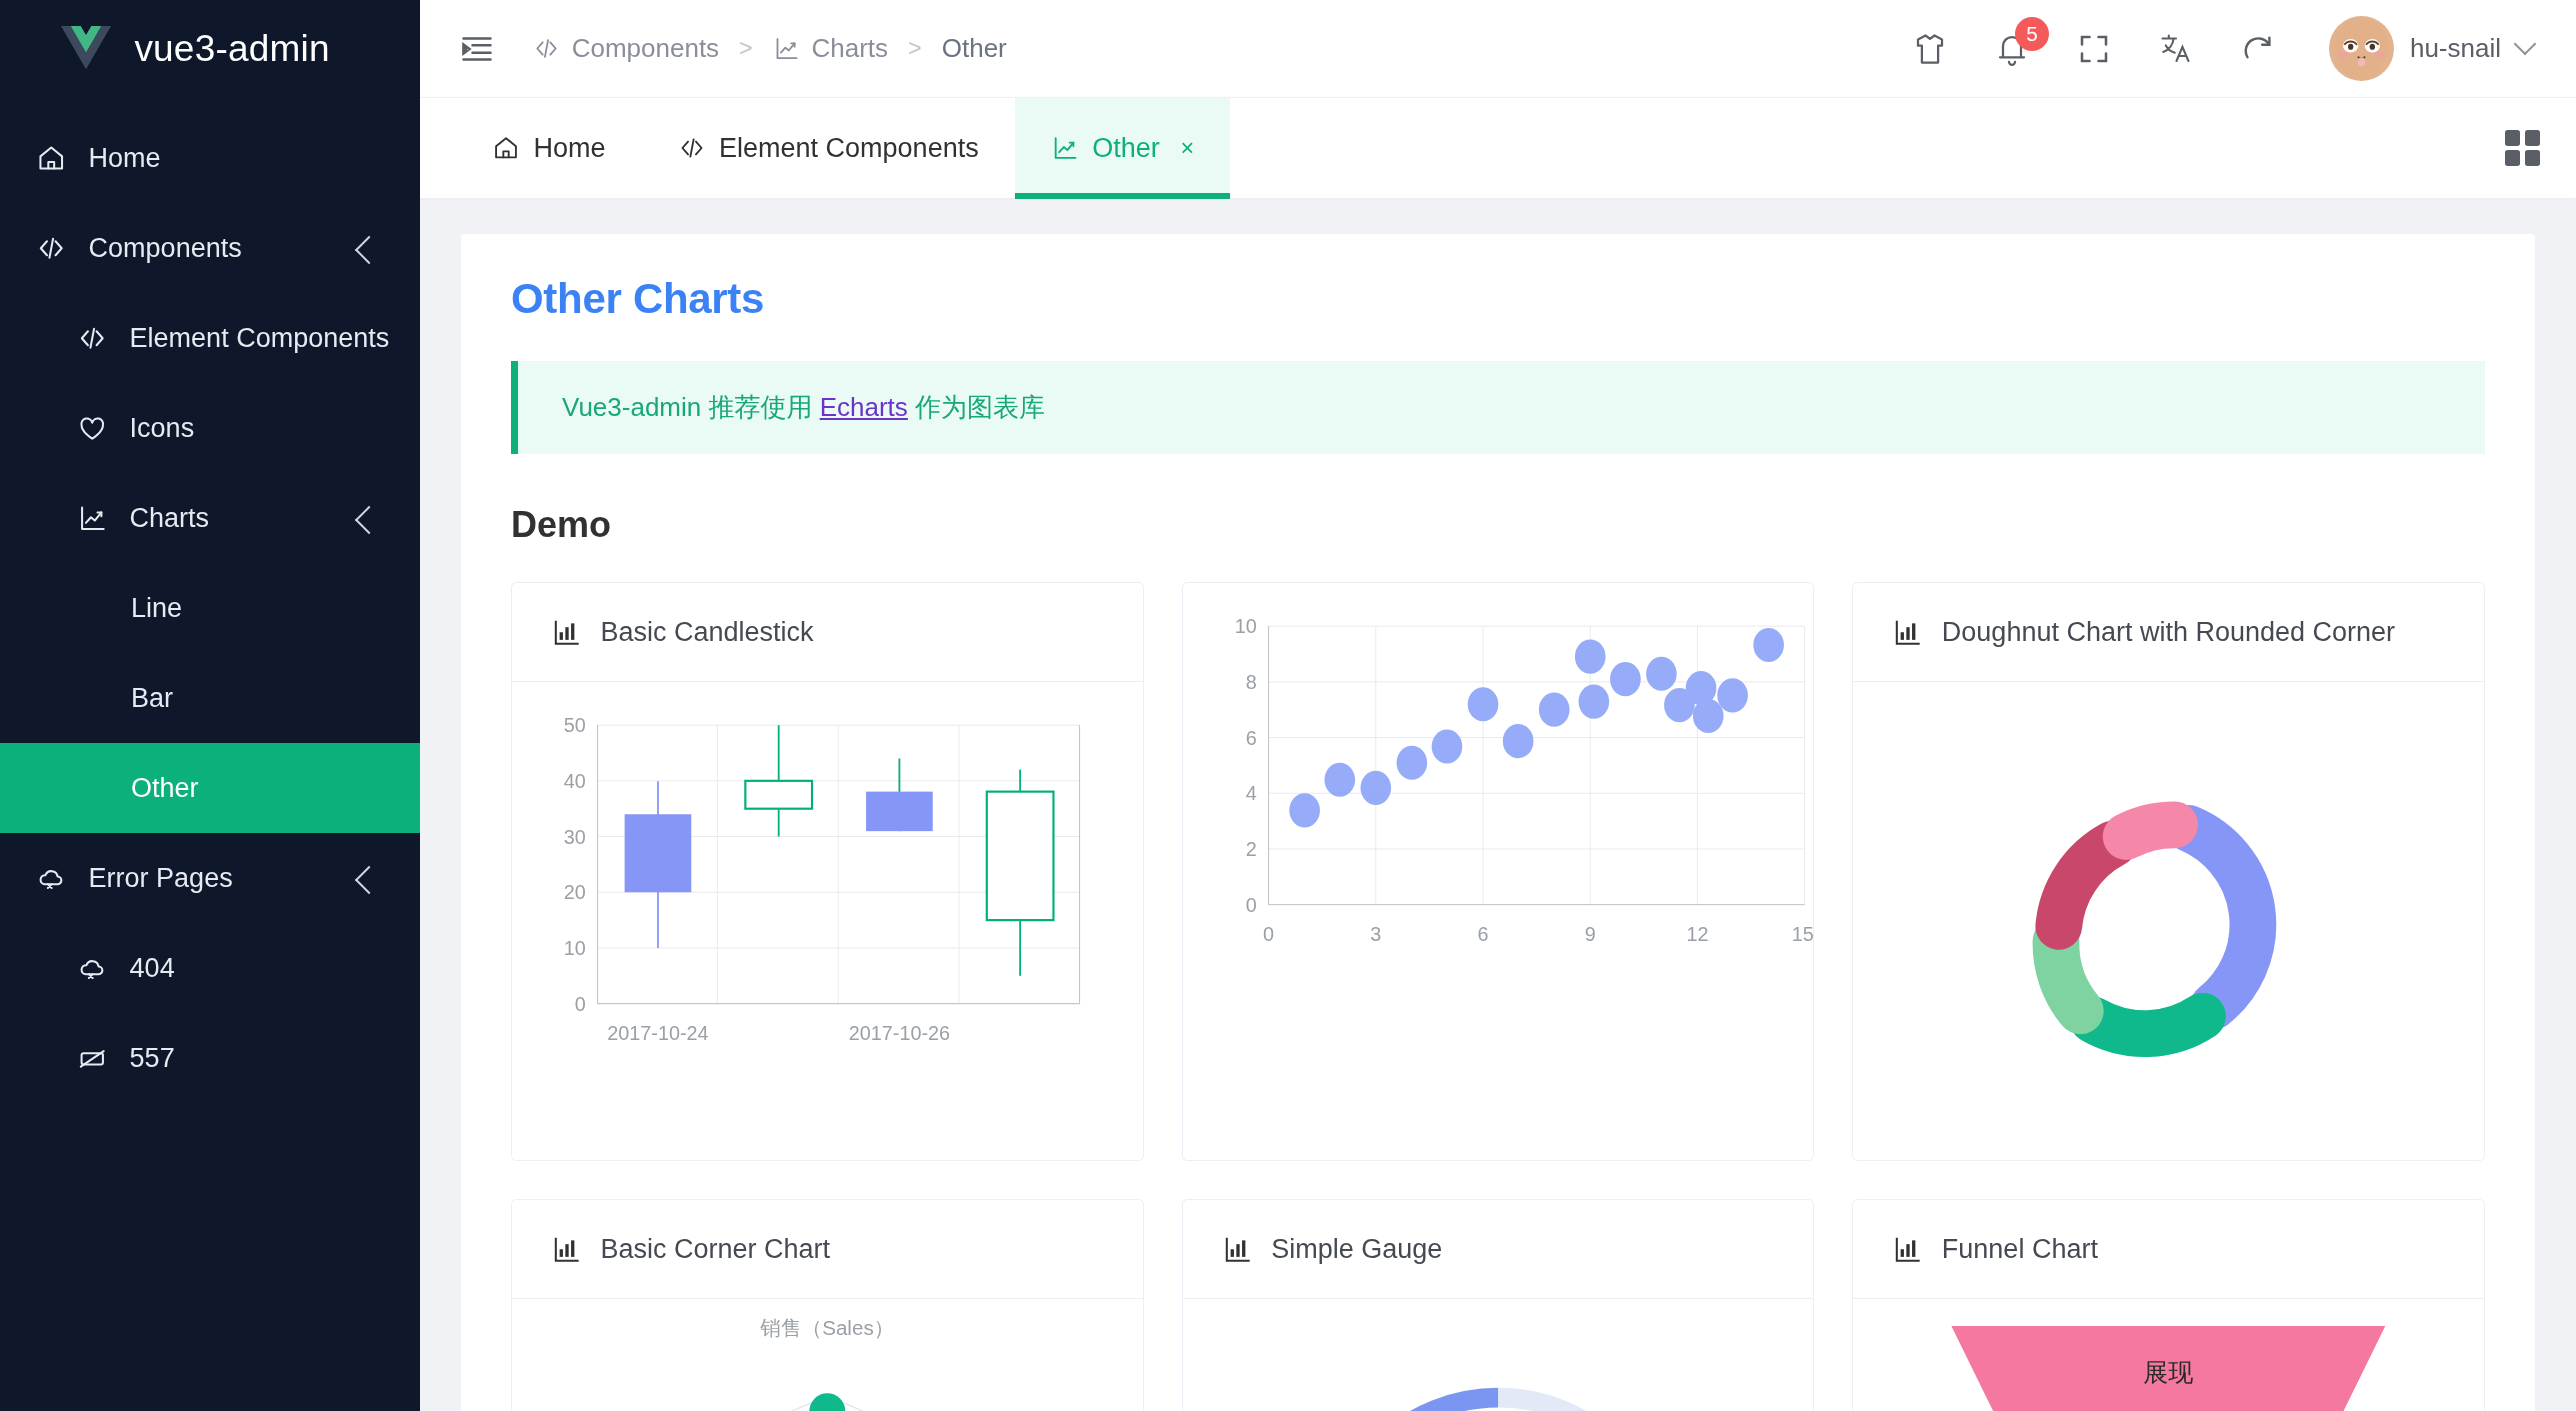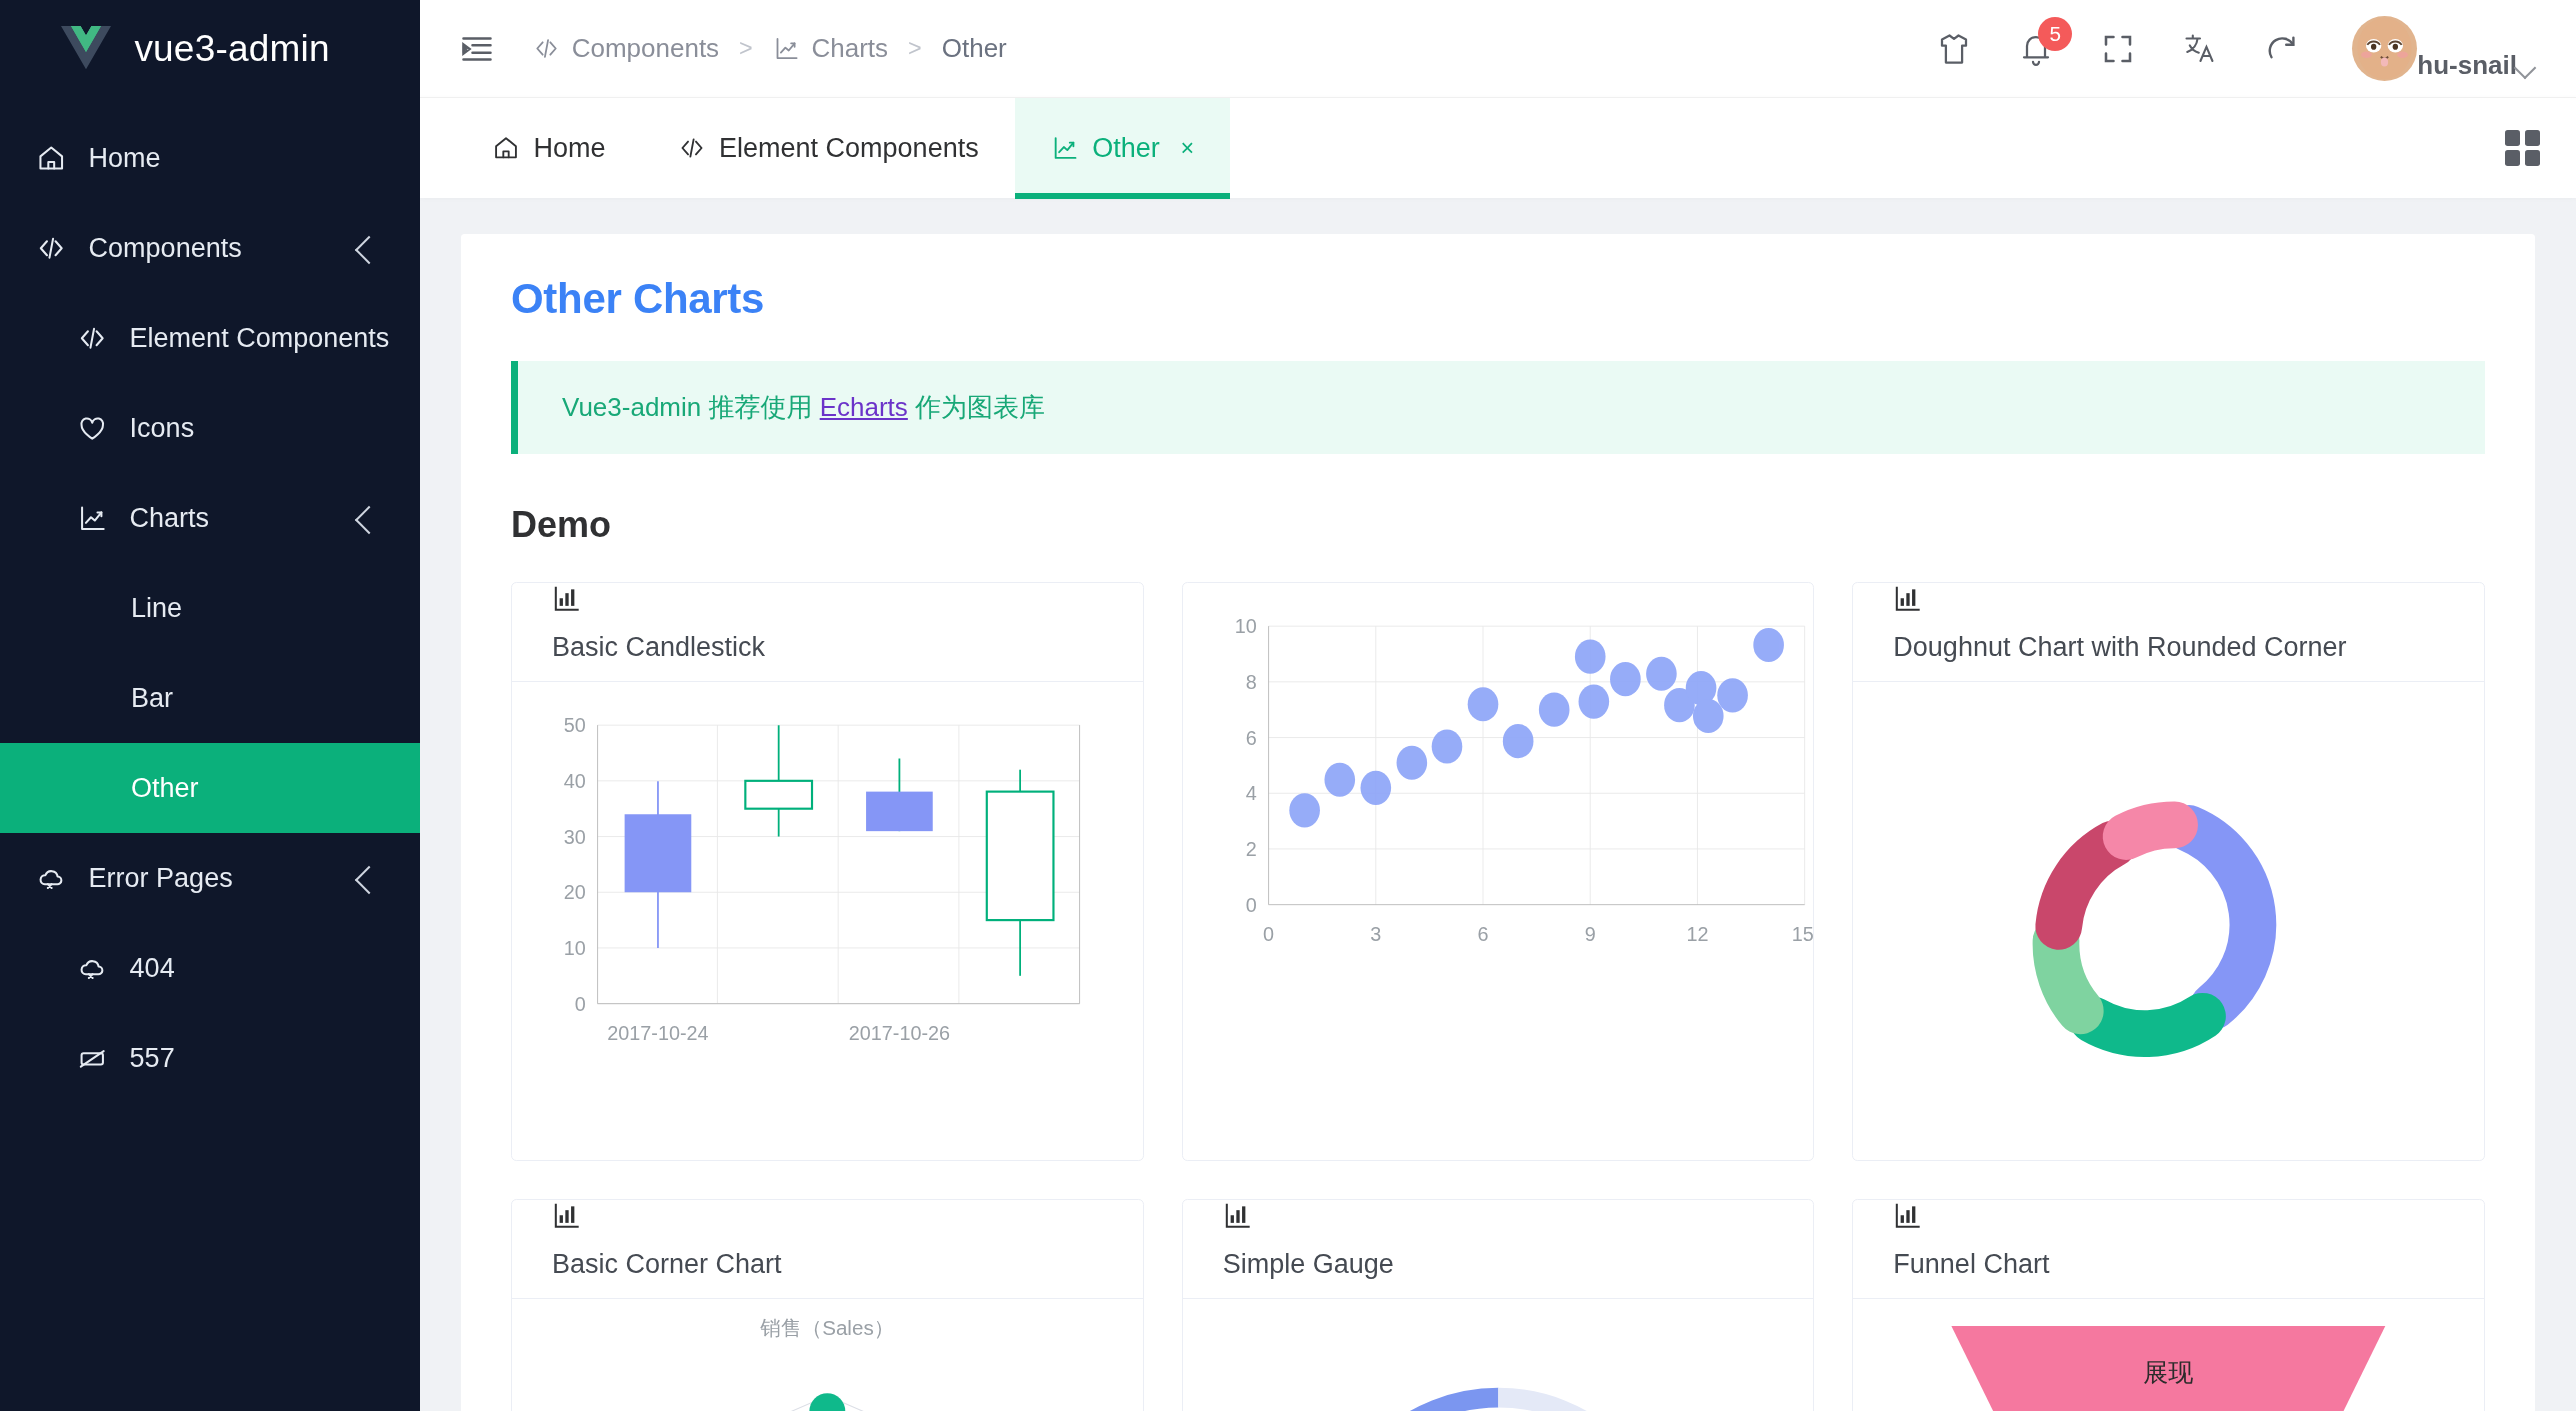--- a/index.html
+++ b/index.html
@@ -61,21 +61,21 @@
   .bc-sep { color: #c0c4cc; font-size: 23.4px; margin: 0 20px; }
   .nav-right { margin-left: auto; display: flex; align-items: center; gap: 41px; }
   .nav-ico { width: 41px; height: 41px; position: relative; display:flex; align-items:center; justify-content:center; cursor:pointer; }
   .badge {
     position: absolute; top: -10.8px; right: -16px;
     min-width: 34px; height: 34px; border-radius: 17px;
     background: #f45a5a; color: #fff; font-size: 20.7px;
     display: flex; align-items: center; justify-content: center;
     padding: 0 7.2px; font-weight: 500;
   }
-  .avatar-wrap { display: flex; align-items: flex-end; margin-left: 9px; cursor: pointer; font-weight: bold; }
+  .avatar-wrap { display: flex; align-items: center; gap: 16px; margin-left: 9px; cursor: pointer; }
   .avatar { width: 65px; height: 65px; border-radius: 50%; background: #e1b48e; position: relative; overflow: hidden; }
   .user-name { font-size: 26px; color: #5a5e66; }
   .chev-dn { width: 16px; height: 16px; border-right: 2.7px solid #909399; border-bottom: 2.7px solid #909399; transform: rotate(45deg) translate(-3.6px,-3.6px); }
 
   
   .tabbar {
     height: 101px; background: #fff; border-top: 0.9px solid #f0f0f0;
     display: flex; align-items: center; padding: 0 36px 0 36px; flex: 0 0 101px;
     box-shadow: 0 0.9px 5.4px rgba(0,0,0,.04);
   }
@@ -100,22 +100,22 @@
   .alert {
     background: #eafaf4; border-left: 7.2px solid #0bb07b;
     padding: 29px 44px; font-size: 26px; color: #18a877; margin-bottom: 50px;
   }
   .alert a { color: #6b33c9; text-decoration: underline; }
   .section-title { font-size: 36px; font-weight: 700; color: #303133; margin-bottom: 36px; }
 
   .grid3 { display: grid; grid-template-columns: repeat(3,1fr); gap: 38px; }
   .chart-card { background: #fff; border: 0.9px solid #ebeef5; border-radius: 5.4px; overflow: hidden; }
   .chart-head {
-    height: 99px; border-bottom: 0.9px solid #ebeef5; display: flex; align-items: flex-start;
-    padding: 0 40px; gap: 18px; flex-direction: column;
+    height: 99px; border-bottom: 0.9px solid #ebeef5; display: flex; align-items: center;
+    padding: 0 40px; gap: 18px;
   }
   .chart-head .ct { font-size: 27px; color: #454a52; }
   .chart-body { height: 478px; position: relative; }
   .chart-body.short { height: 260px; }
   .chart-body svg { display: block; width: 100%; height: 100%; }
 </style>
 </head>
 <body>
 
 <div class="app">

